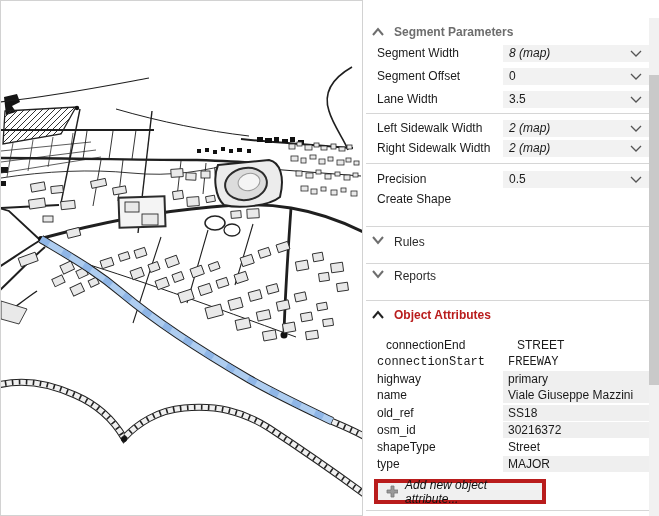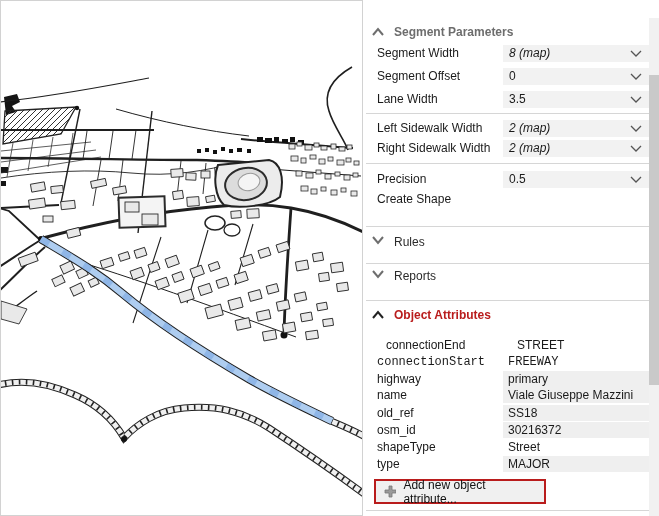--- a/index.html
+++ b/index.html
@@ -20,22 +20,22 @@
   .combo{position:absolute;left:126px;top:0;width:146px;height:17px;background:#f2f2f2;
          line-height:17px;padding-left:6px;box-sizing:border-box;}
   .combo .chev{position:absolute;right:7px;top:5px;}
   .it{font-style:italic;}
   .chk{color:#333;margin-right:4px;}
   .arow{position:absolute;left:11px;height:17px;line-height:16px;width:272px;}
   .arow .key{position:absolute;left:0;top:0;}
   .aval{position:absolute;left:126px;top:0;width:146px;height:16px;padding-left:5px;box-sizing:border-box;}
   .aval.gray{background:#efefef;}
   .addbtn{position:absolute;left:8px;top:479px;width:172px;height:25px;background:#f0f0f0;
-          border:2px solid #b91c1c;display:flex;align-items:center;gap:7px;padding:0 8px;
-          box-sizing:border-box;font-size:12px;color:#111;cursor:default;}
+          border:4px solid #b91c1c;display:flex;align-items:center;gap:7px;padding:0 8px;
+          box-sizing:border-box;font-size:12px;color:#111;cursor:default;font-style:italic;}
   
   .sb-track{position:absolute;left:283px;top:18px;width:10px;height:498px;background:#f1f1f1;}
   .sb-thumb{position:absolute;left:0;top:57px;width:10px;height:310px;background:#c9c9c9;}
 </style>
 </head>
 <body>
 
 <div class="stage">
 
   <div class="viewport">

